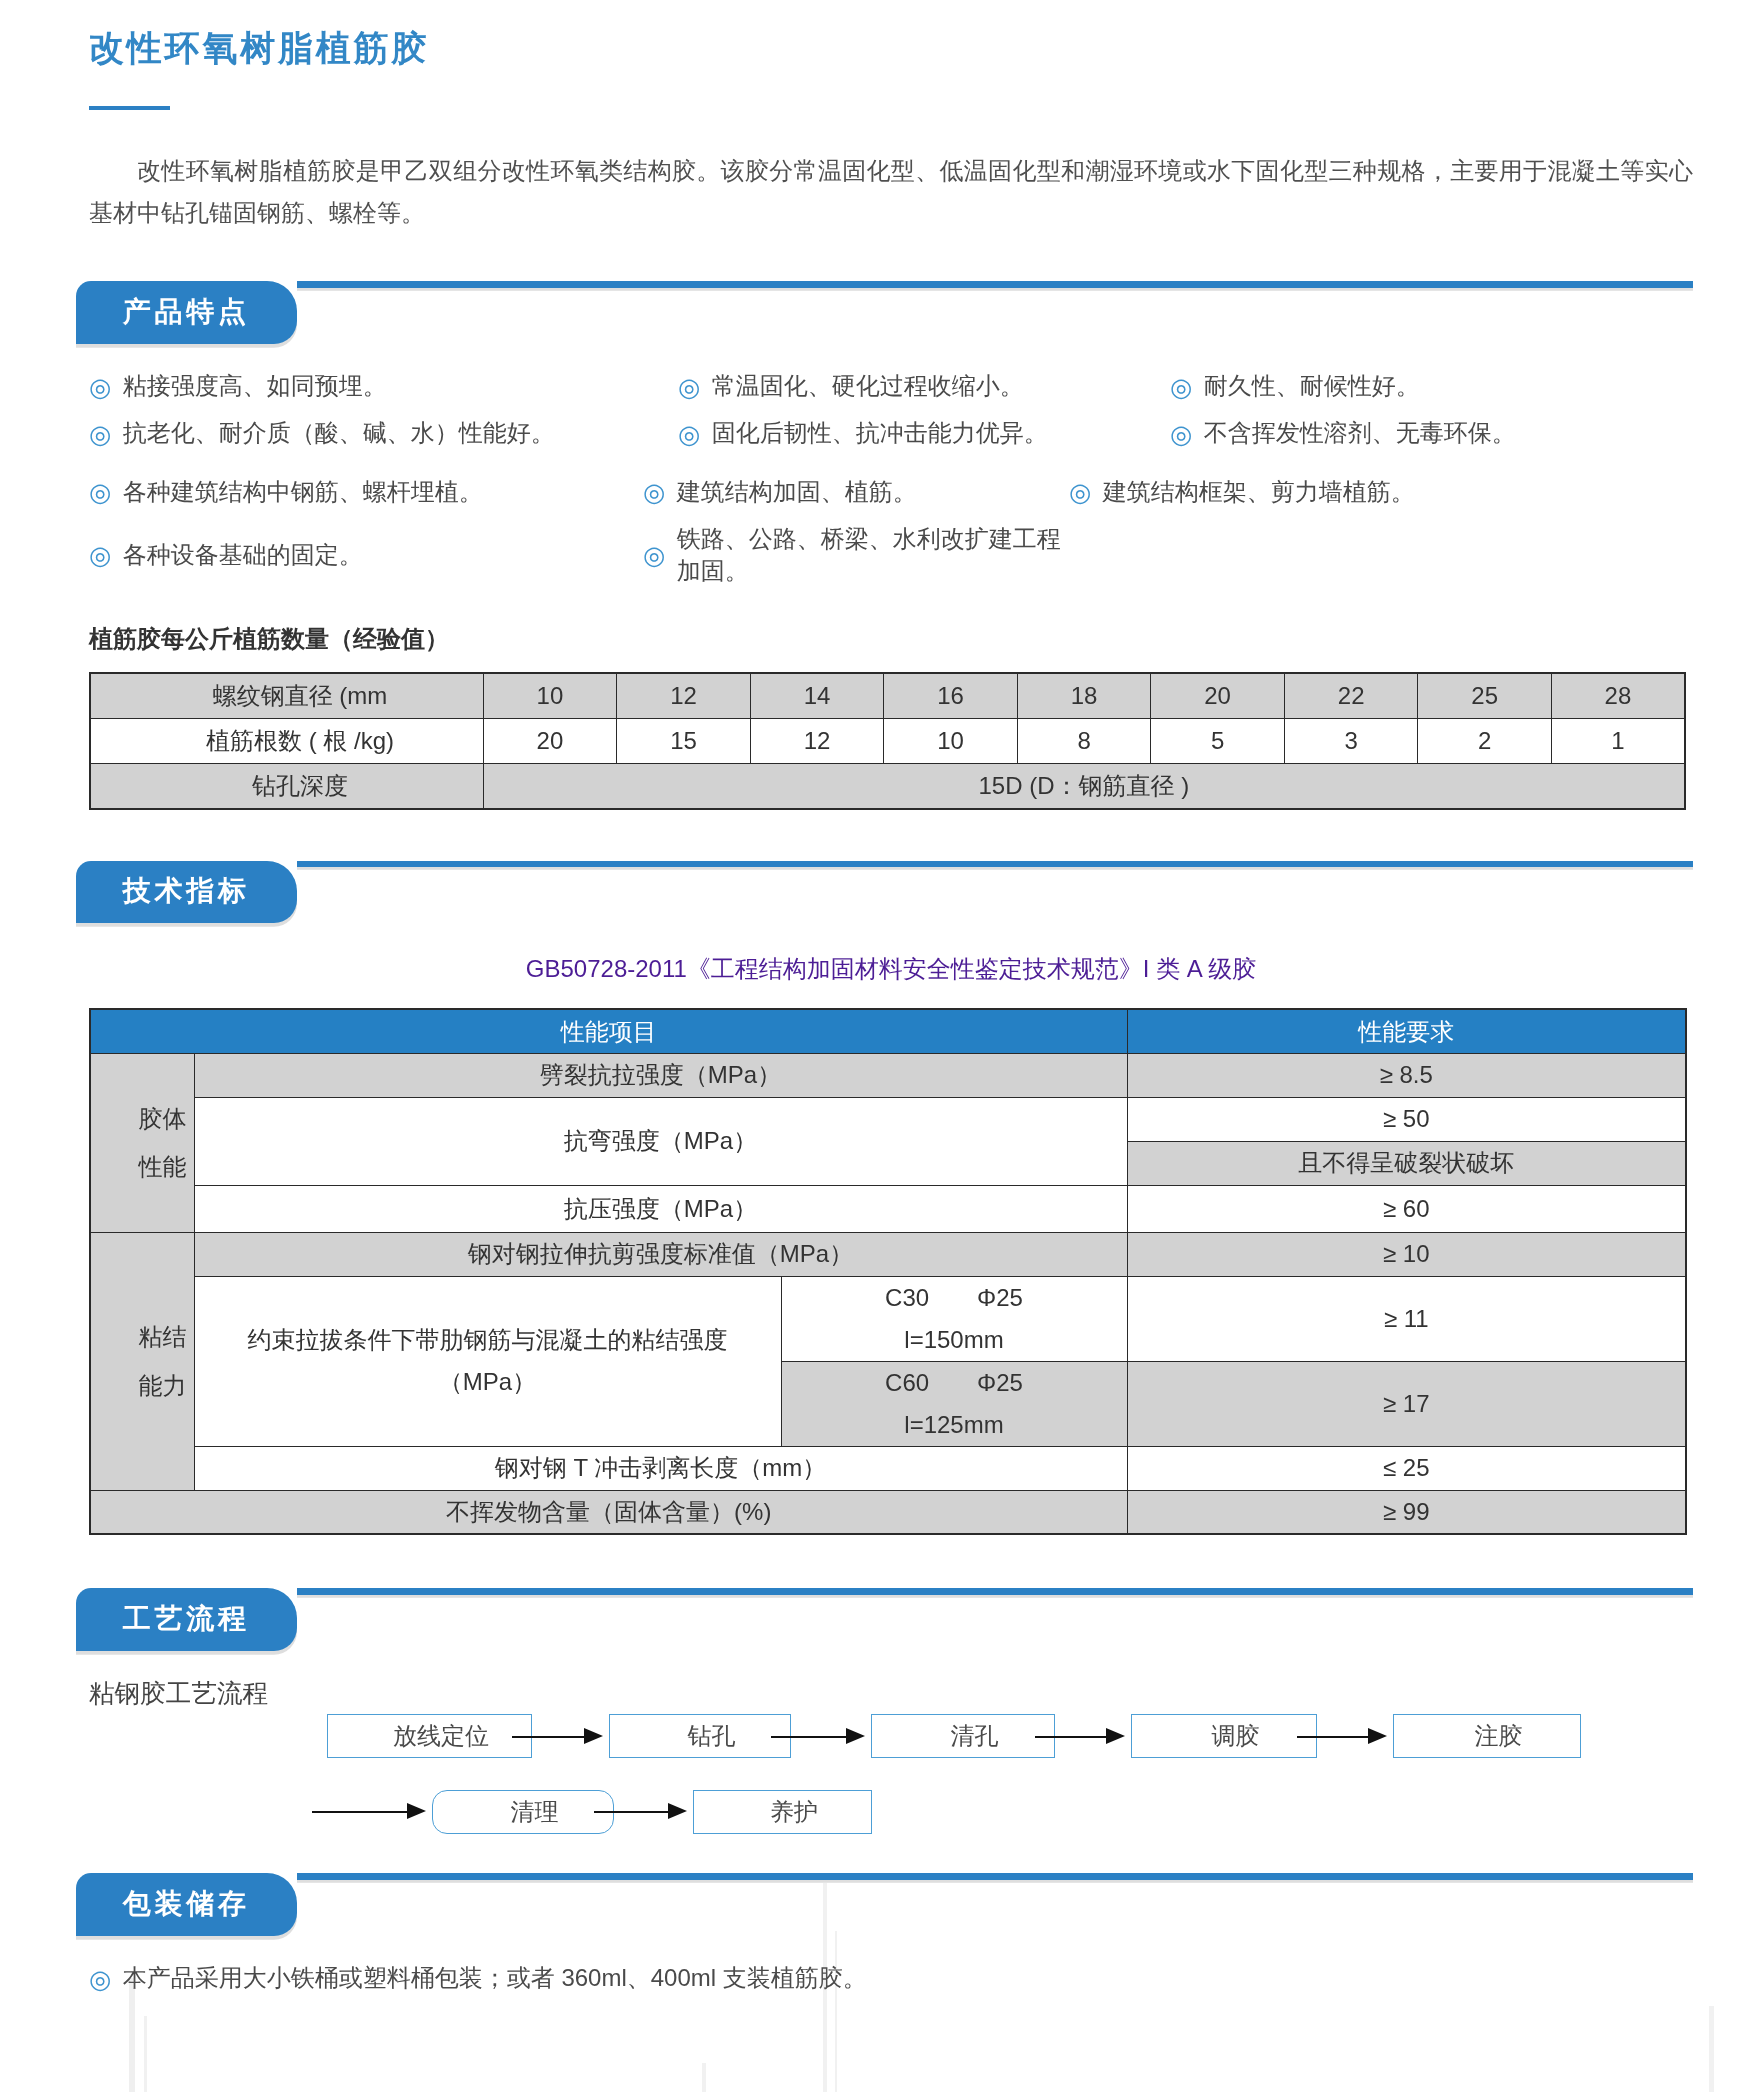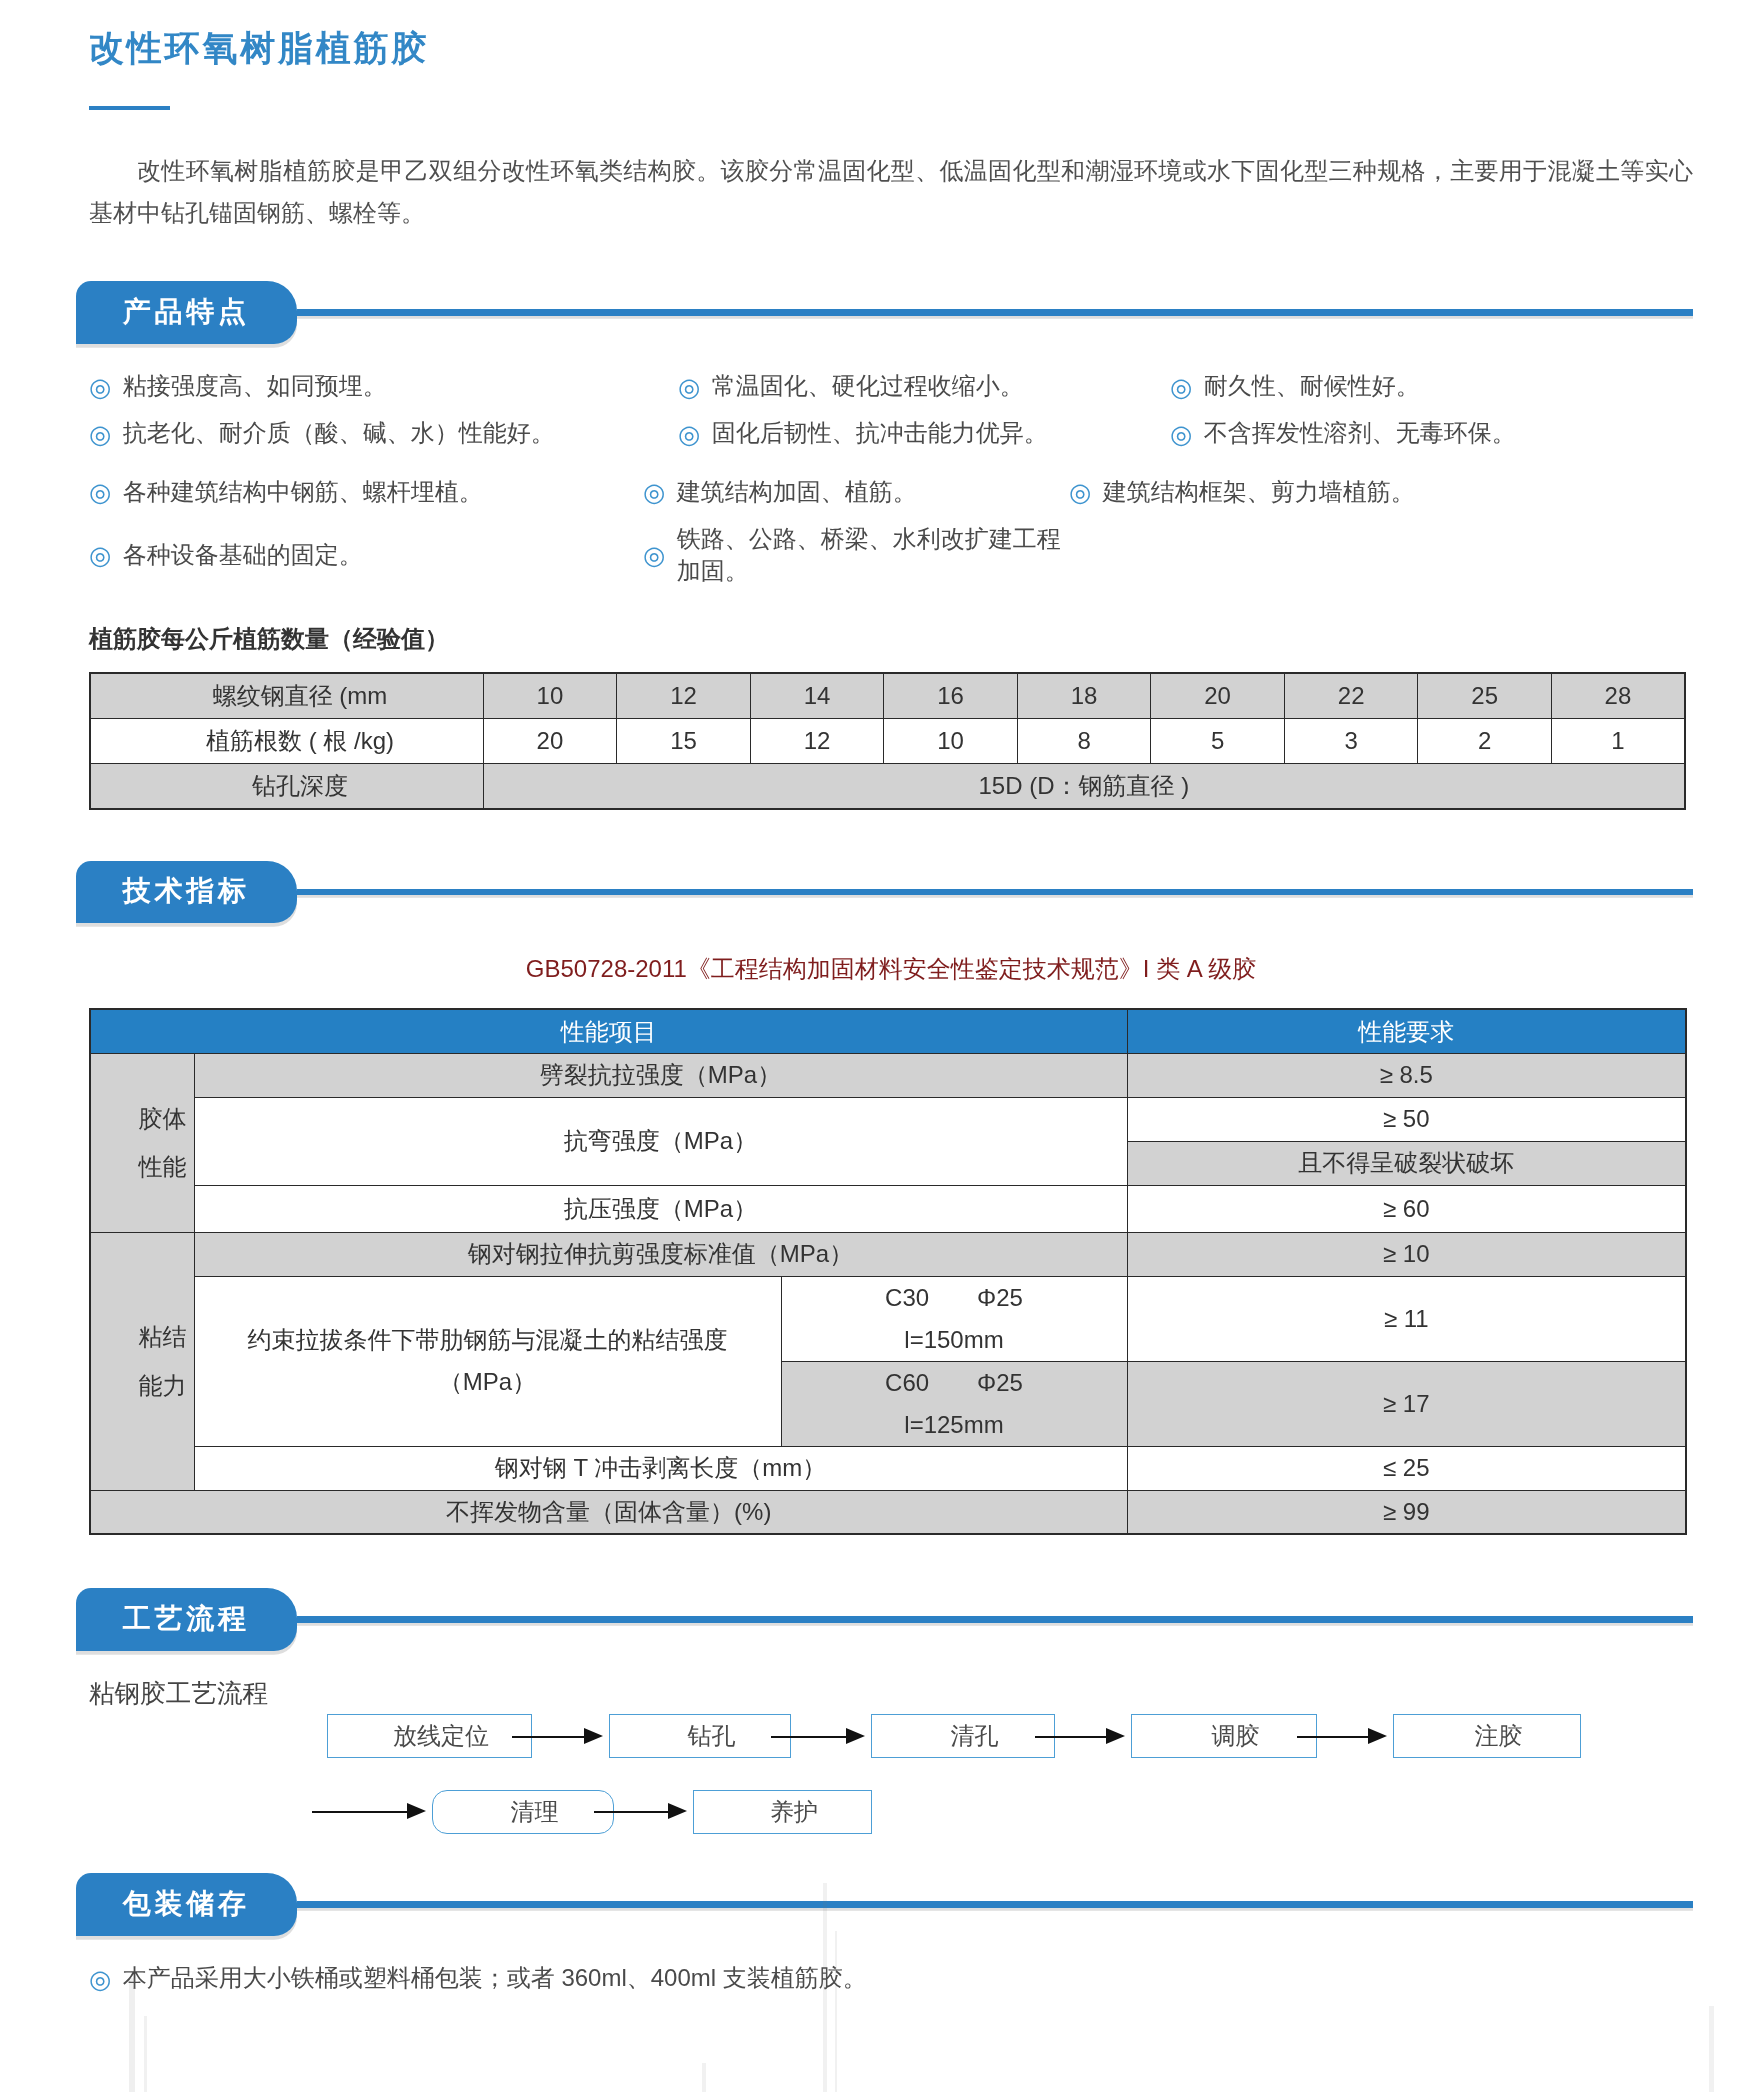--- a/index.html
+++ b/index.html
@@ -18,21 +18,21 @@
     margin:0; font-size:35px; font-weight:bold; color:#3287c6; letter-spacing:2.8px;
   }
   .title-underline { width:81px; height:4.7px; background:#2b80c4; margin-top:34px; }
 
   .intro {
     margin-top:40px; font-size:24px; line-height:42px; color:#4f4f4f;
     text-indent:2em; text-align:justify;
   }
 
   
-  .sec { display:flex; align-items:center; margin-left:-13.2px; }
+  .sec { display:flex; align-items:flex-start; margin-left:-13.2px; }
   .sec-tab {
     background:#2b80c4; color:#ffffff;
     font-size:28px; font-weight:bold; letter-spacing:3.8px;
     width:221px; text-align:center; padding:11.4px 0 13.2px;
     border-radius:15px 30px 23px 0;
     box-shadow:0 3.8px 0 rgba(160,160,160,.35);
   }
   .sec-line { flex:1; height:6.6px; background:#2b80c4; box-shadow:0 2.8px 0 rgba(160,160,160,.35); }
 
   
@@ -58,21 +58,21 @@
   .bluehead { background:#2580c4; color:#ffffff !important; }
 
   .rebar td { height:44px; }
   .rebar .lab { width:354px;padding-left:32px; }
 
   .spec { margin-top:23px; width:1597px; }
   .spec .group div { line-height:1; }
   .spec .group { line-height:1;padding-left:46px; }
   .spec .two-line { line-height:42px; }
 
-  .std-note { margin-top:30px; text-align:center; font-size:24px; color:#7f1d1d; }
+  .std-note { margin-top:30px; text-align:center; font-size:24px; color:#4c1d95; }
 
   
   .flow-subtitle { margin-top:24.6px; font-size:25.6px; color:#444444; }
   .flow { position:relative; height:142px; margin-top:3.8px; }
   .fbox {
     position:absolute; height:42px; border:1.9px solid #4d9fd6; background:#ffffff;
     display:flex; align-items:center; justify-content:center;
     font-size:24px; color:#4a4a4a;padding-left:23px;
   }
   .arrow { position:absolute; height:0; border-top:2.8px solid #111111; }

